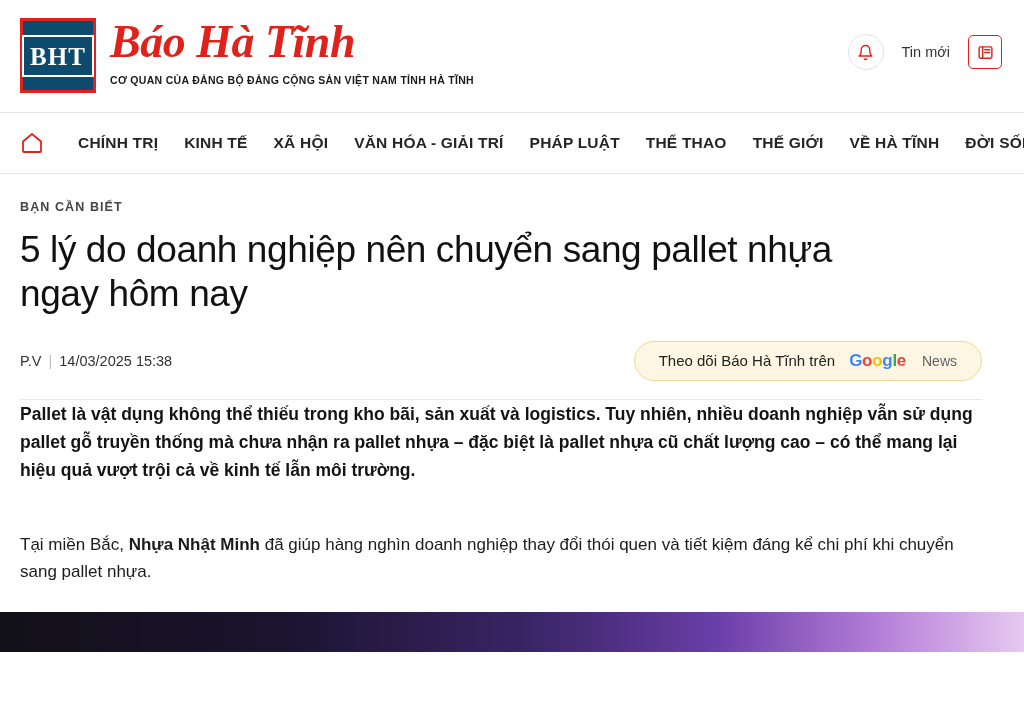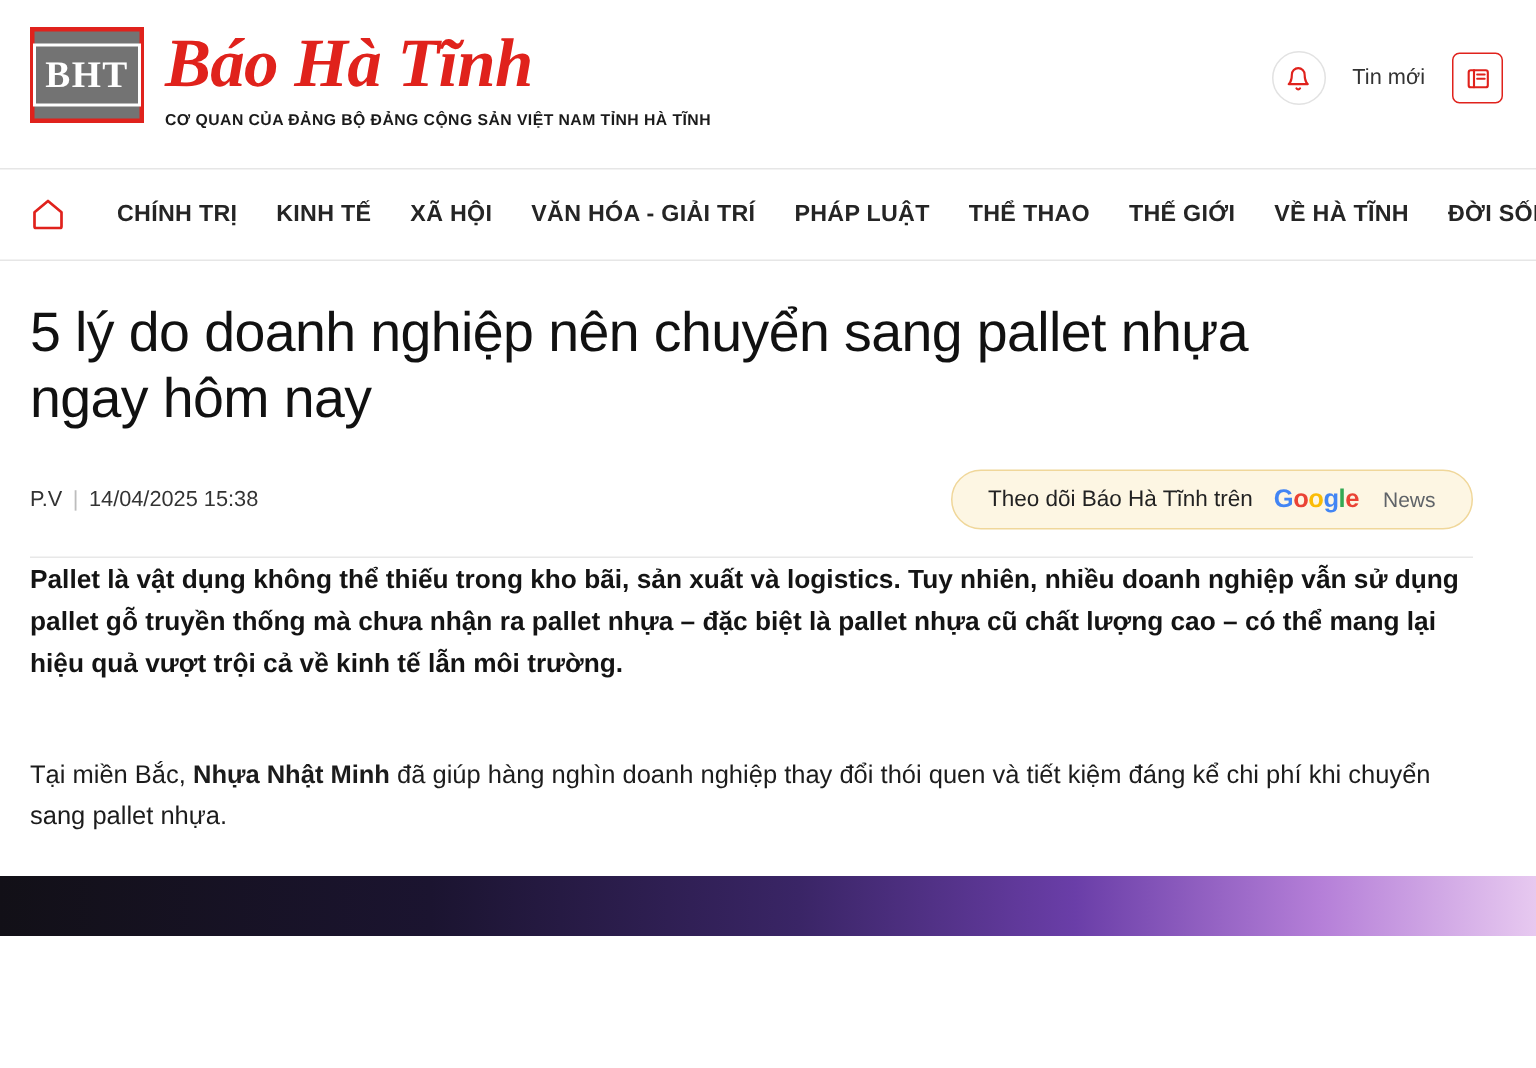--- a/index.html
+++ b/index.html
@@ -20,22 +20,22 @@
     position: relative;
     height: 112px;
   }
   .logo-block {
     display: flex;
     align-items: flex-start;
     gap: 14px;
   }
   .logo-mark {
     width: 76px;
-    height: 64px;
-    background: #737373;
+    height: 75px;
+    background: #0c4a6e;
     color: #ffffff;
     display: flex;
     align-items: center;
     justify-content: center;
     font-weight: bold;
     font-size: 25px;
     letter-spacing: 1px;
     font-family: "Liberation Serif", serif;
     border: 3px solid #e0221c;
     margin-top: 2px;
@@ -241,25 +241,26 @@
   <div class="nav-item">XÃ HỘI</div>
   <div class="nav-item">VĂN HÓA - GIẢI TRÍ</div>
   <div class="nav-item">PHÁP LUẬT</div>
   <div class="nav-item">THỂ THAO</div>
   <div class="nav-item">THẾ GIỚI</div>
   <div class="nav-item">VỀ HÀ TĨNH</div>
   <div class="nav-item">ĐỜI SỐNG</div>
 </div>
 
 <div class="article">
+  <div class="kicker">BẠN CẦN BIẾT</div>
   <h1 class="headline">5 lý do doanh nghiệp nên chuyển sang pallet nhựa ngay hôm nay</h1>
 
   <div class="meta-row">
     <div class="byline">
-      <span>P.V</span><span class="sep">|</span><span>14/04/2025 15:38</span>
+      <span>P.V</span><span class="sep">|</span><span>14/03/2025 15:38</span>
     </div>
     <div class="gnews-pill">
       <span>Theo dõi Báo Hà Tĩnh trên</span>
       <span class="g-logo"><span class="g-b">G</span><span class="g-r">o</span><span class="g-y">o</span><span class="g-b">g</span><span class="g-g">l</span><span class="g-r">e</span></span>
       <span class="g-news">News</span>
     </div>
   </div>
 
   <div class="divider"></div>
 

